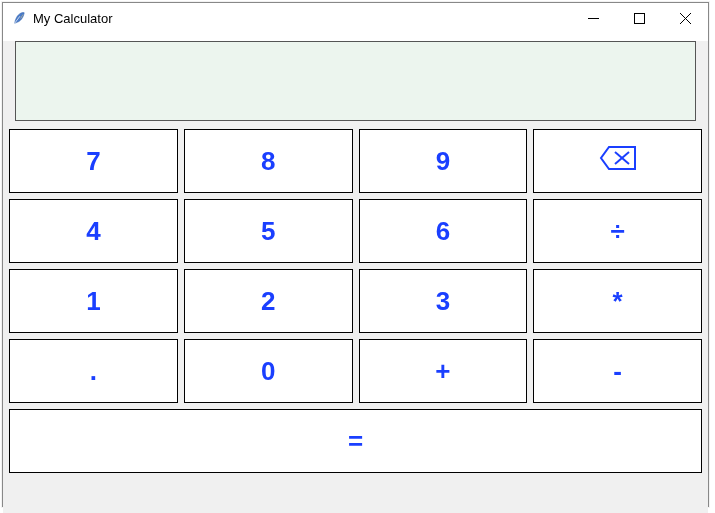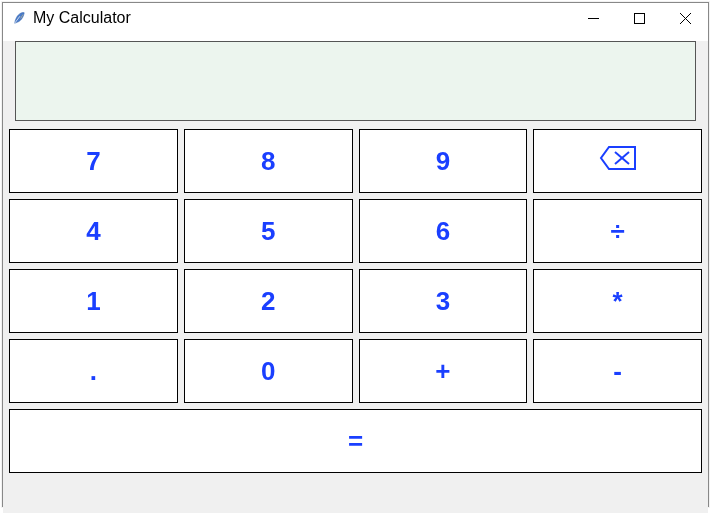--- a/index.html
+++ b/index.html
@@ -36,21 +36,21 @@
       margin-right: 6px;
       display: flex;
       align-items: center;
       justify-content: center;
     }
     .titlebar-icon svg {
       width: 14px;
       height: 14px;
     }
     .titlebar-title {
-      font-size: 16px;
+      font-size: 13px;
       color: #000;
       flex: 1;
     }
     .titlebar-controls {
       display: flex;
       height: 100%;
     }
     .titlebar-btn {
       width: 46px;
       height: 30px;

